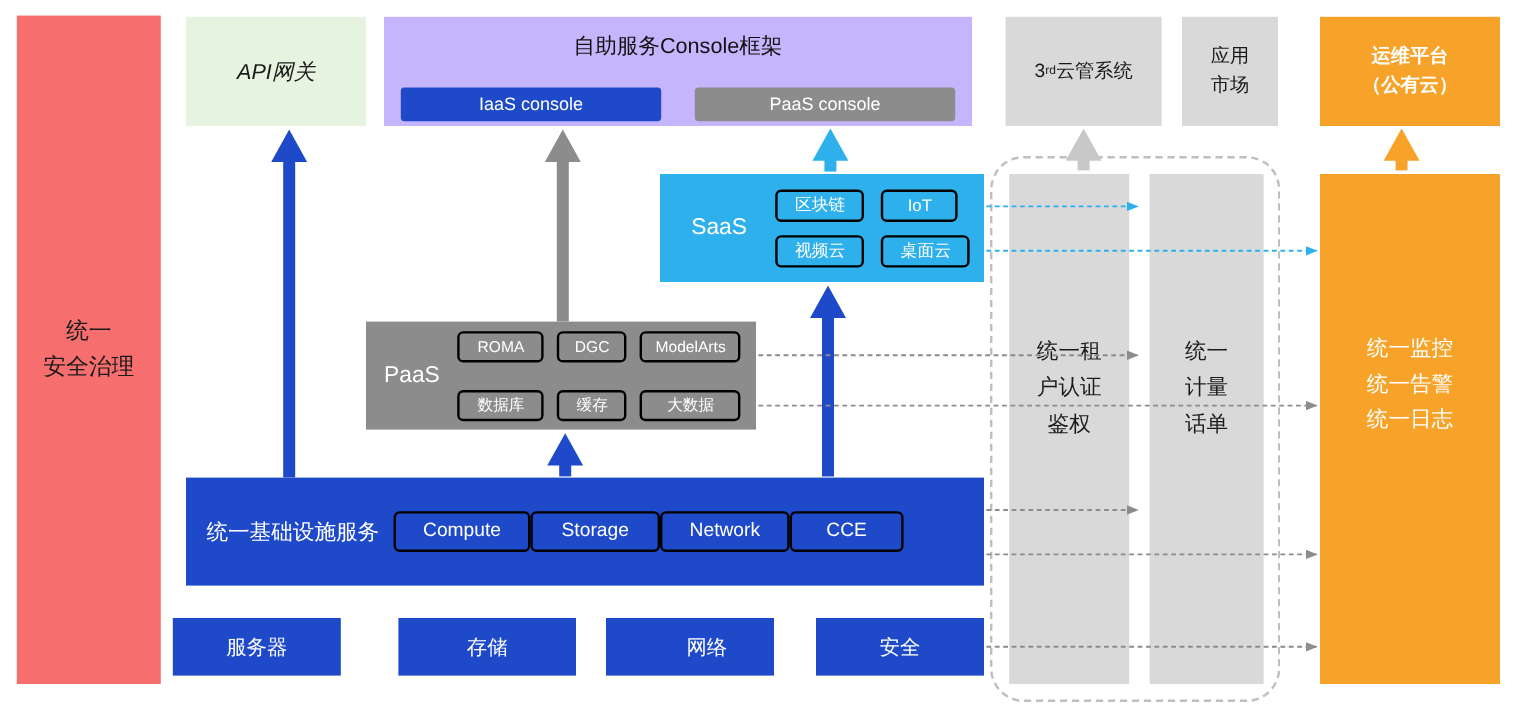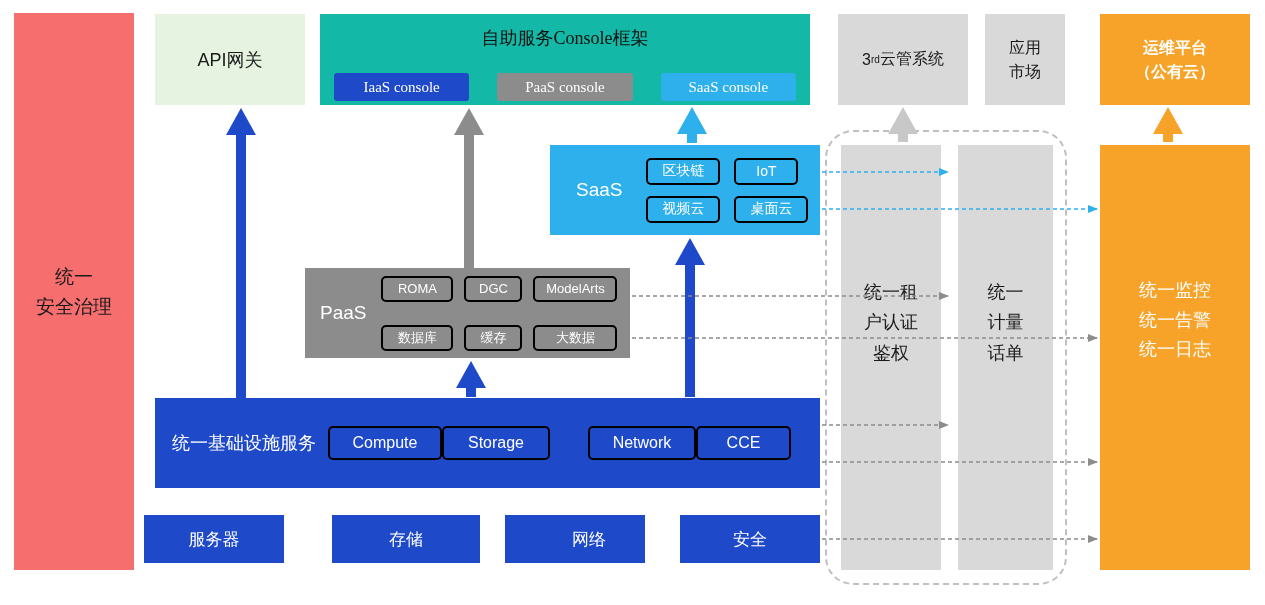--- a/index.html
+++ b/index.html
@@ -3,22 +3,22 @@
 <meta charset="utf-8">
 <style>
   * { margin:0; padding:0; box-sizing:border-box; }
   html,body { background:#ffffff; }
   body { font-family:"Liberation Sans","DejaVu Sans",sans-serif; }
   .stage { position:relative; width:1265px; height:605px; background:#fff; overflow:hidden; }
   .abs { position:absolute; }
   .box { position:absolute; display:flex; align-items:center; justify-content:center; text-align:center; }
   .pre { white-space:pre-line; }
   .bg-red    { background:#F66E6E; }
-  .bg-lgreen { background:#E6F3E0; }
-  .bg-green  { background:#14b8a6;font-family:Liberation Serif, serif; }
+  .bg-lgreen { background:#E6F3E0;font-style:italic; }
+  .bg-green  { background:#c4b5fd; }
   .bg-blue   { background:#1E49C9; }
   .bg-gray   { background:#8C8C8C; }
   .bg-lgray  { background:#D9D9D9; }
   .bg-cyan   { background:#2EB0EC; }
   .bg-orange { background:#F7A329; }
   .cchip { flex:1; display:flex; align-items:center; justify-content:center; color:#fff; font-size:15px; border-radius:3px; height:28px; }
   .chip { height:27px; border:2px solid #000000; border-radius:5px; color:#fff; font-size:14px;
           display:flex; align-items:center; justify-content:center; padding:0 5px; }
   .chip.sm { height:26px; font-size:13px; }
   .chip.big { height:34px; font-size:16px; }
@@ -32,21 +32,20 @@
   <div class="box bg-red pre" style="left:14px; top:13px; width:120px; height:557px; font-size:19px; color:#1a1a1a; line-height:1.55;">统一
 安全治理</div>
 
   <div class="box bg-lgreen" style="left:155px; top:14px; width:150px; height:91px; font-size:18px; color:#1a1a1a;">API网关</div>
 
   <div class="abs bg-green" style="left:320px; top:14px; width:490px; height:91px; padding:13px 14px 0; display:flex; flex-direction:column;">
     <div style="font-size:18px; line-height:22px; color:#111; text-align:center; margin-bottom:24px; font-weight:500;">自助服务Console框架</div>
     <div style="display:flex; gap:28px; width:100%;">
       <div class="cchip bg-blue">IaaS console</div>
       <div class="cchip bg-gray">PaaS console</div>
-      <div class="cchip bg-cyan">SaaS console</div>
     </div>
   </div>
 
   <div class="box bg-lgray" style="left:838px; top:14px; width:130px; height:91px; font-size:16px; color:#1a1a1a;">
     <span>3</span>
       <sup style="font-size:10px;">rd</sup>
       <span>云管系统</span>
   </div>
 
   <div class="box bg-lgray pre" style="left:985px; top:14px; width:80px; height:91px; font-size:16px; color:#1a1a1a; line-height:1.5;">应用
@@ -74,21 +73,21 @@
       <div class="chip sm">数据库</div>
       <div class="chip sm">缓存</div>
       <div class="chip sm">大数据</div>
     </div>
   </div>
 
   <div class="box bg-blue" style="left:155px; top:398px; width:665px; height:90px; justify-content:flex-start; padding:0 14px 0 17px; ">
     <div style="font-size:18px; color:#fff; white-space:nowrap; margin-right:12px;">统一基础设施服务</div>
     <div class="chip big" style="width:114px;">Compute</div>
     <div class="chip big" style="width:108px;">Storage</div>
-    <div class="chip big" style="width:108px;margin-left:38px;">Network</div>
+    <div class="chip big" style="width:108px;">Network</div>
     <div class="chip big" style="width:95px;">CCE</div>
   </div>
 
   <div class="box bg-blue" style="left:144px; top:515px; width:140px; height:48px; font-size:17px; color:#fff;">服务器</div>
   <div class="box bg-blue" style="left:332px; top:515px; width:148px; height:48px; font-size:17px; color:#fff;">存储</div>
   <div class="box bg-blue" style="left:505px; top:515px; width:140px; height:48px; font-size:17px; color:#fff;padding-left:28px;">网络</div>
   <div class="box bg-blue" style="left:680px; top:515px; width:140px; height:48px; font-size:17px; color:#fff;">安全</div>
 
   <div class="abs" style="left:825px; top:130px; width:242px; height:455px; border:2px dashed #BFBFBF; border-radius:28px;"></div>
 

